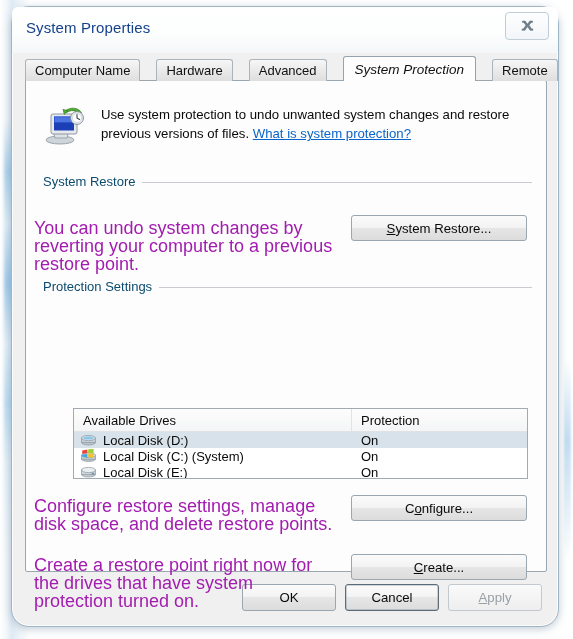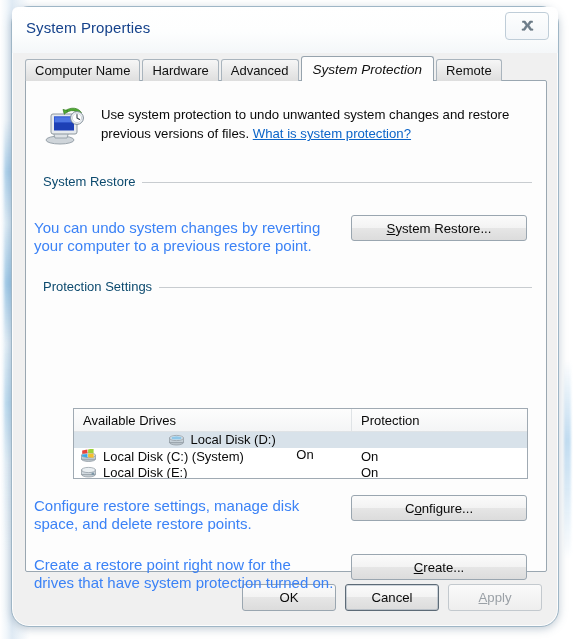--- a/index.html
+++ b/index.html
@@ -114,20 +114,21 @@
   
   #tabstrip {
     position: absolute;
     left: 13px;
     top: 49px;
     width: 522px;
     height: 25px;
     display: flex;
     align-items: flex-end;
     z-index: 3;
+    gap: 14px;
   }
   .tab {
     box-sizing: border-box;
     height: 22px;
     padding: 0 9px;
     margin-right: 2px;
     display: flex;
     align-items: center;
     font-size: 13px;
     color: #101010;
@@ -224,23 +225,23 @@
   .action-row {
     position: absolute;
     left: 0;
     width: 100%;
   }
   .action-text {
     position: absolute;
     left: 8px;
     top: 0;
     width: 300px;
-    font-size: 15px;
+    font-size: 18px;
     line-height: 18px;
-    color: #3b82f6;
+    color: #a21caf;
   }
 
   
   .btn {
     box-sizing: border-box;
     border: 1px solid #9aa6b0;
     border-radius: 3px;
     background: linear-gradient(to bottom, #fbfbfb 0%, #f3f3f3 48%, #e6e6e6 50%, #dcdcdc 100%);
     font-family: "Liberation Sans", sans-serif;
     font-size: 13.2px;
@@ -314,21 +315,21 @@
   }
   .col-head.drives { width: 278px; border-right: 1px solid #dfe3e6; }
   .col-head.protection { flex: 1; }
 
   .drive-row {
     display: flex;
     align-items: center;
     height: 16px;
     cursor: default;
   }
-  .drive-row.selected { background: #d8e2ea; flex-direction: column; }
+  .drive-row.selected { background: #d8e2ea; }
   .drive-cell-name {
     width: 278px;
     box-sizing: border-box;
     display: flex;
     align-items: center;
     padding-left: 6px;
     font-size: 13px;
     color: #0a0a0a;
     white-space: nowrap;
   }

